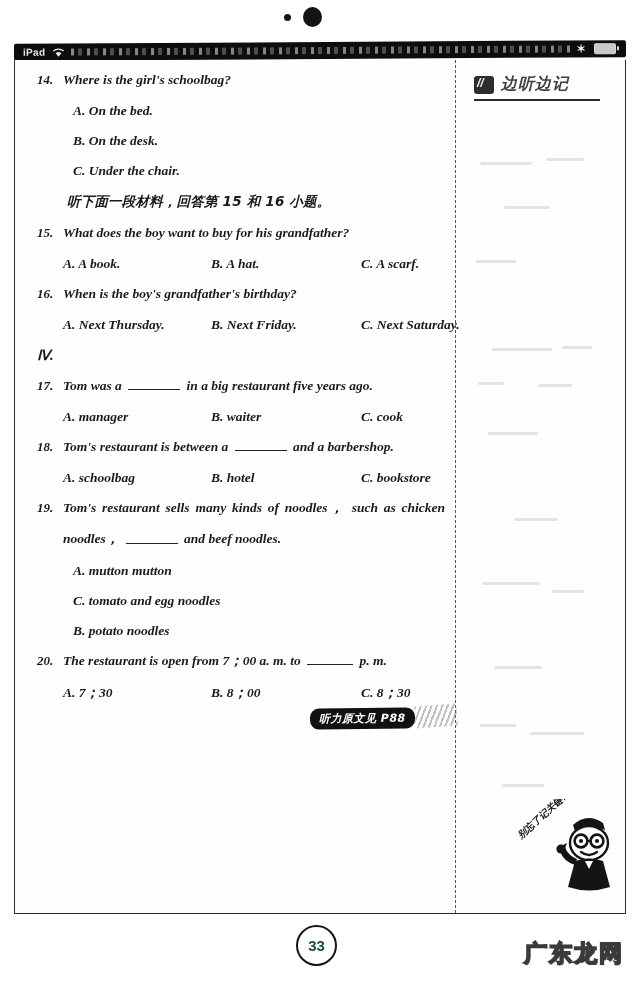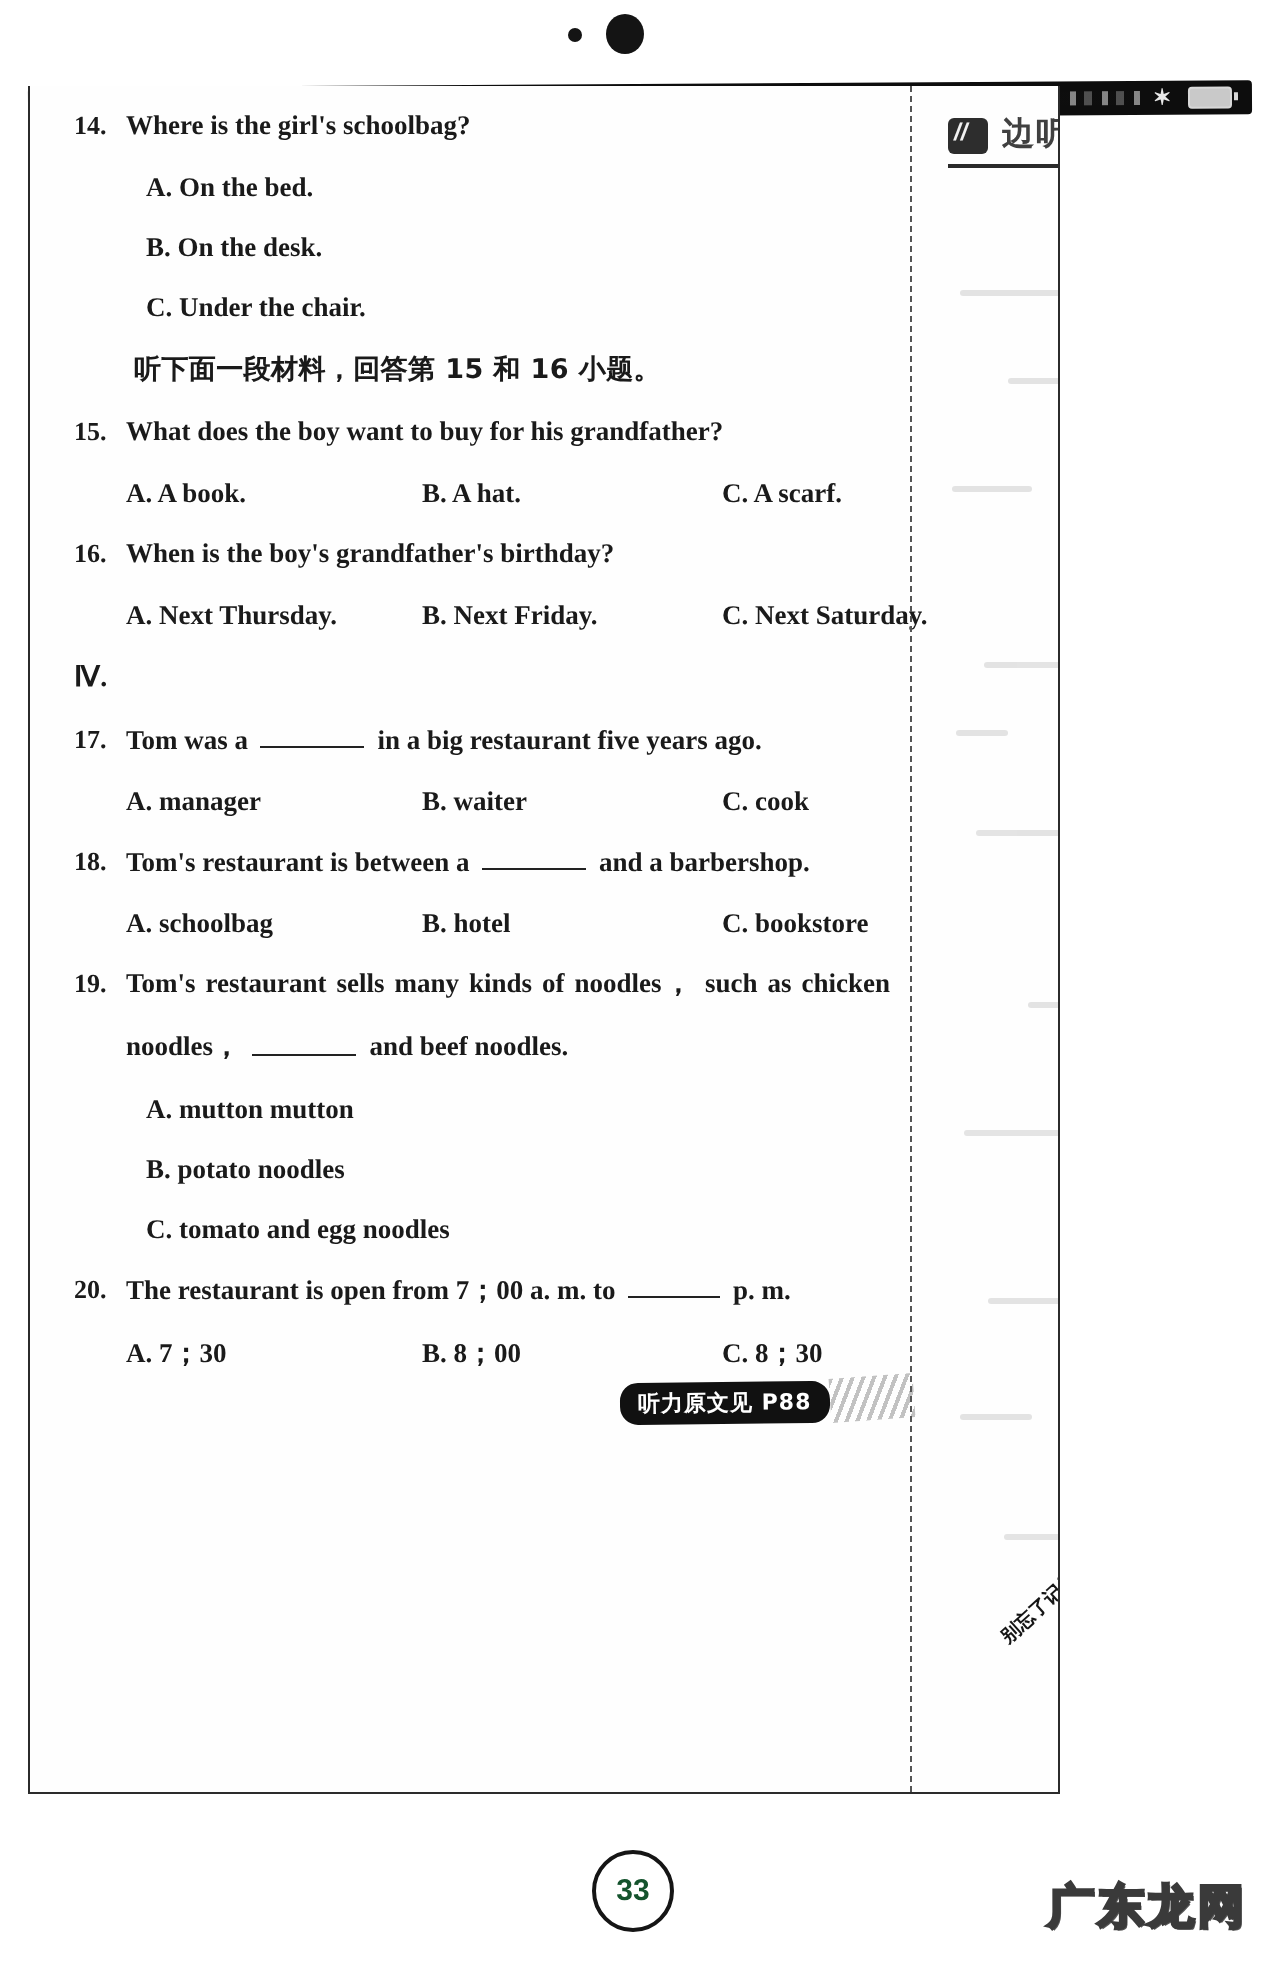--- a/index.html
+++ b/index.html
@@ -73,27 +73,28 @@
     content: "";
     position: absolute;
     right: -4px; top: 2px;
     width: 2px; height: 4px;
     background: #d8d8d8;
   }
 
   
   #page-sheet {
     position: absolute;
-    left: 14px; top: 43px;
-    width: 516px; height: 854px;
+    left: 14px; top: 60px;
+    width: 612px; height: 854px;
     border: 1.5px solid #2b2b2b;
     border-top: none;
     box-sizing: border-box;
     background: #fefefe;
     overflow: hidden;
+    font-style: italic;
   }
 
   #content-columns {
     position: absolute;
     left: 0; top: 0;
     width: 100%; height: 100%;
     display: flex;
   }
 
   
@@ -400,22 +401,22 @@
         </div>
         <div class="q-stem">
           <span class="q-num"></span>
           <span class="q-text">
             <span>noodles，</span>
             <span class="blank-line"></span>
             <span>and beef noodles.</span>
           </span>
         </div>
         <div class="opt-stacked">A. mutton mutton</div>
+        <div class="opt-stacked">C. tomato and egg noodles</div>
         <div class="opt-stacked">B. potato noodles</div>
-        <div class="opt-stacked">C. tomato and egg noodles</div>
       </div>
 
       <div class="question-block">
         <div class="q-stem">
           <span class="q-num">20.</span>
           <span class="q-text">
             <span>The restaurant is open from 7；00 a. m.  to</span>
             <span class="blank-line narrow"></span>
             <span>p. m.</span>
           </span>

